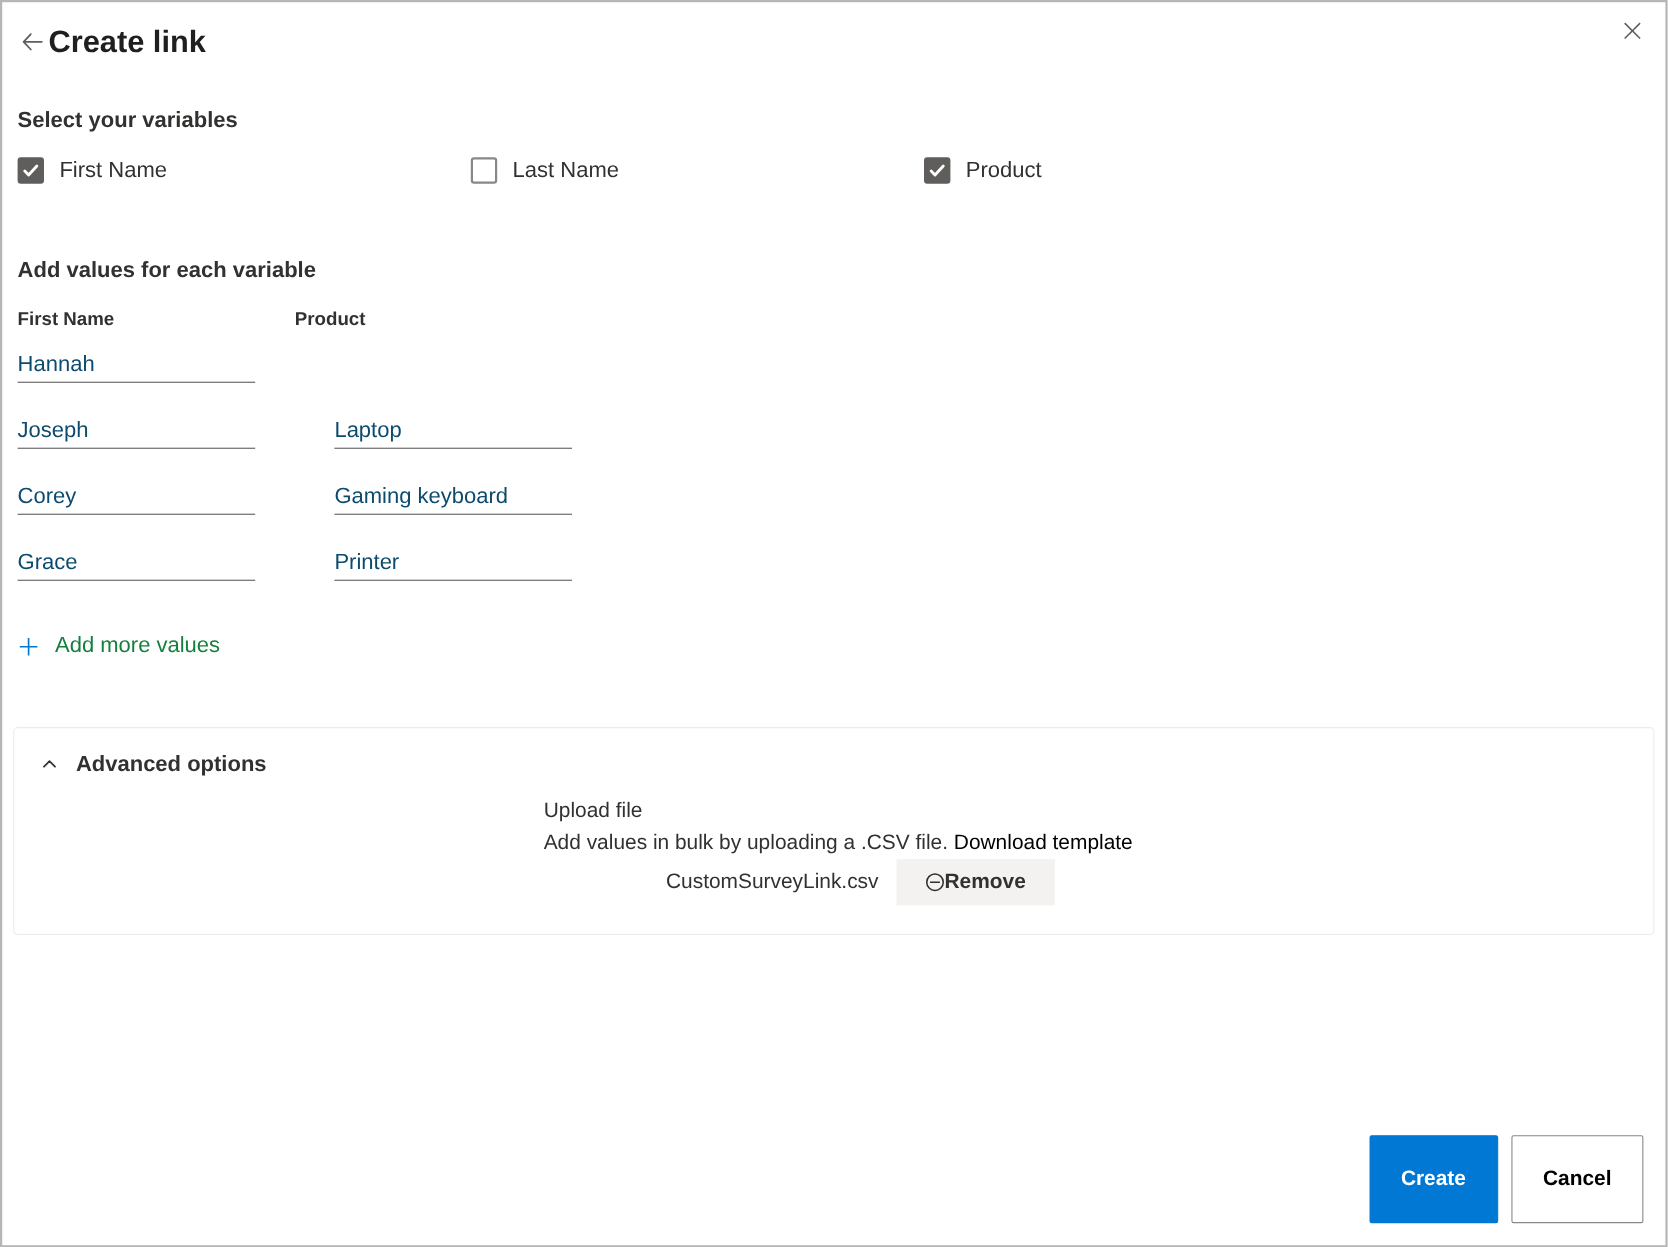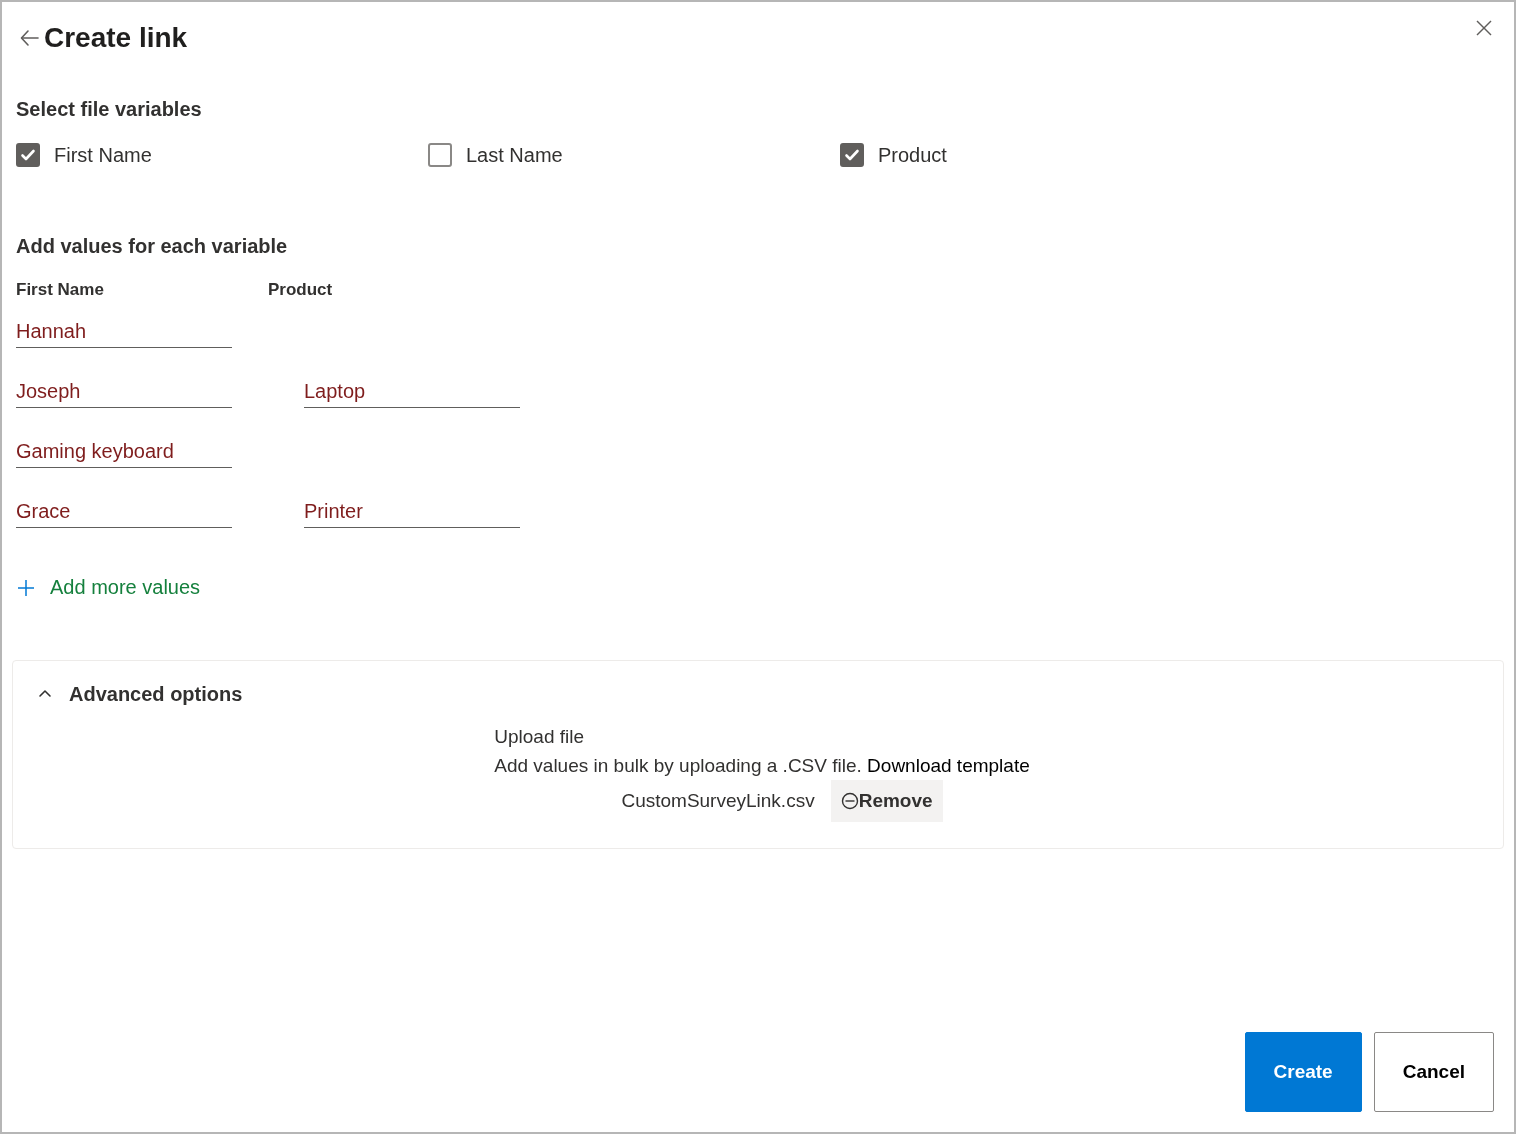--- a/index.html
+++ b/index.html
@@ -107,21 +107,21 @@
       gap: 72px;
       margin-bottom: 26px;
     }
     .value-input {
       width: 216px;
       border: none;
       border-bottom: 1.5px solid #605e5c;
       font-size: 20px;
       padding: 6px 0 4px 0;
       font-family: inherit;
-      color: #7f1d1d;
+      color: #0c4a6e;
       outline: none;
       background: transparent;
     }
     .add-more {
       display: inline-flex;
       align-items: center;
       gap: 14px;
       margin-top: 22px;
       cursor: pointer;
       color: #15803d;
@@ -177,21 +177,21 @@
       gap: 16px;
       margin-left: 40px;
     }
     .file-name {
       font-size: 19px;
       color: #323130;
     }
     .remove-btn {
       background: #f3f2f1;
       border: none;
-      padding: 10px 10px;
+      padding: 10px 26px;
       font-size: 19px;
       font-weight: 600;
       color: #323130;
       cursor: pointer;
       display: inline-flex;
       align-items: center;
       font-family: inherit;
     }
     .remove-icon {
       display: flex;
@@ -234,21 +234,21 @@
   <div class="back-btn">
     <svg width="22" height="22" viewBox="0 0 22 22" stroke="currentColor" stroke-width="1.6" fill="none" stroke-linecap="round" stroke-linejoin="round">
       <line x1="19" y1="11" x2="3" y2="11"></line>
       <polyline points="9,4 2.5,11 9,18"></polyline>
     </svg>
   </div>
   <h1 class="page-title">Create link</h1>
 </div>
 
 <div class="section">
-  <div class="section-heading">Select file variables</div>
+  <div class="section-heading">Select your variables</div>
   <div class="variables-row">
     <div class="var-item">
       <div class="checkbox checked">
         <svg width="16" height="16" viewBox="0 0 16 16" stroke="#fff" stroke-width="2.6" fill="none" stroke-linecap="round" stroke-linejoin="round">
           <polyline points="2.5,8.5 6,12 13.5,4"></polyline>
         </svg>
       </div>
       <span class="var-label">First Name</span>
     </div>
     <div class="var-item">
@@ -277,20 +277,21 @@
   </div>
 
   <div class="values-row">
     <input class="value-input" value="Hannah" style="">
   </div>
   <div class="values-row">
     <input class="value-input" value="Joseph" style="">
     <input class="value-input" value="Laptop" style="">
   </div>
   <div class="values-row">
+    <input class="value-input" value="Corey" style="">
     <input class="value-input" value="Gaming keyboard" style="">
   </div>
   <div class="values-row">
     <input class="value-input" value="Grace" style="">
     <input class="value-input" value="Printer" style="">
   </div>
 
   <div class="add-more">
     <span class="plus-icon">
       <svg width="20" height="20" viewBox="0 0 20 20" stroke="currentColor" stroke-width="1.5" fill="none">

